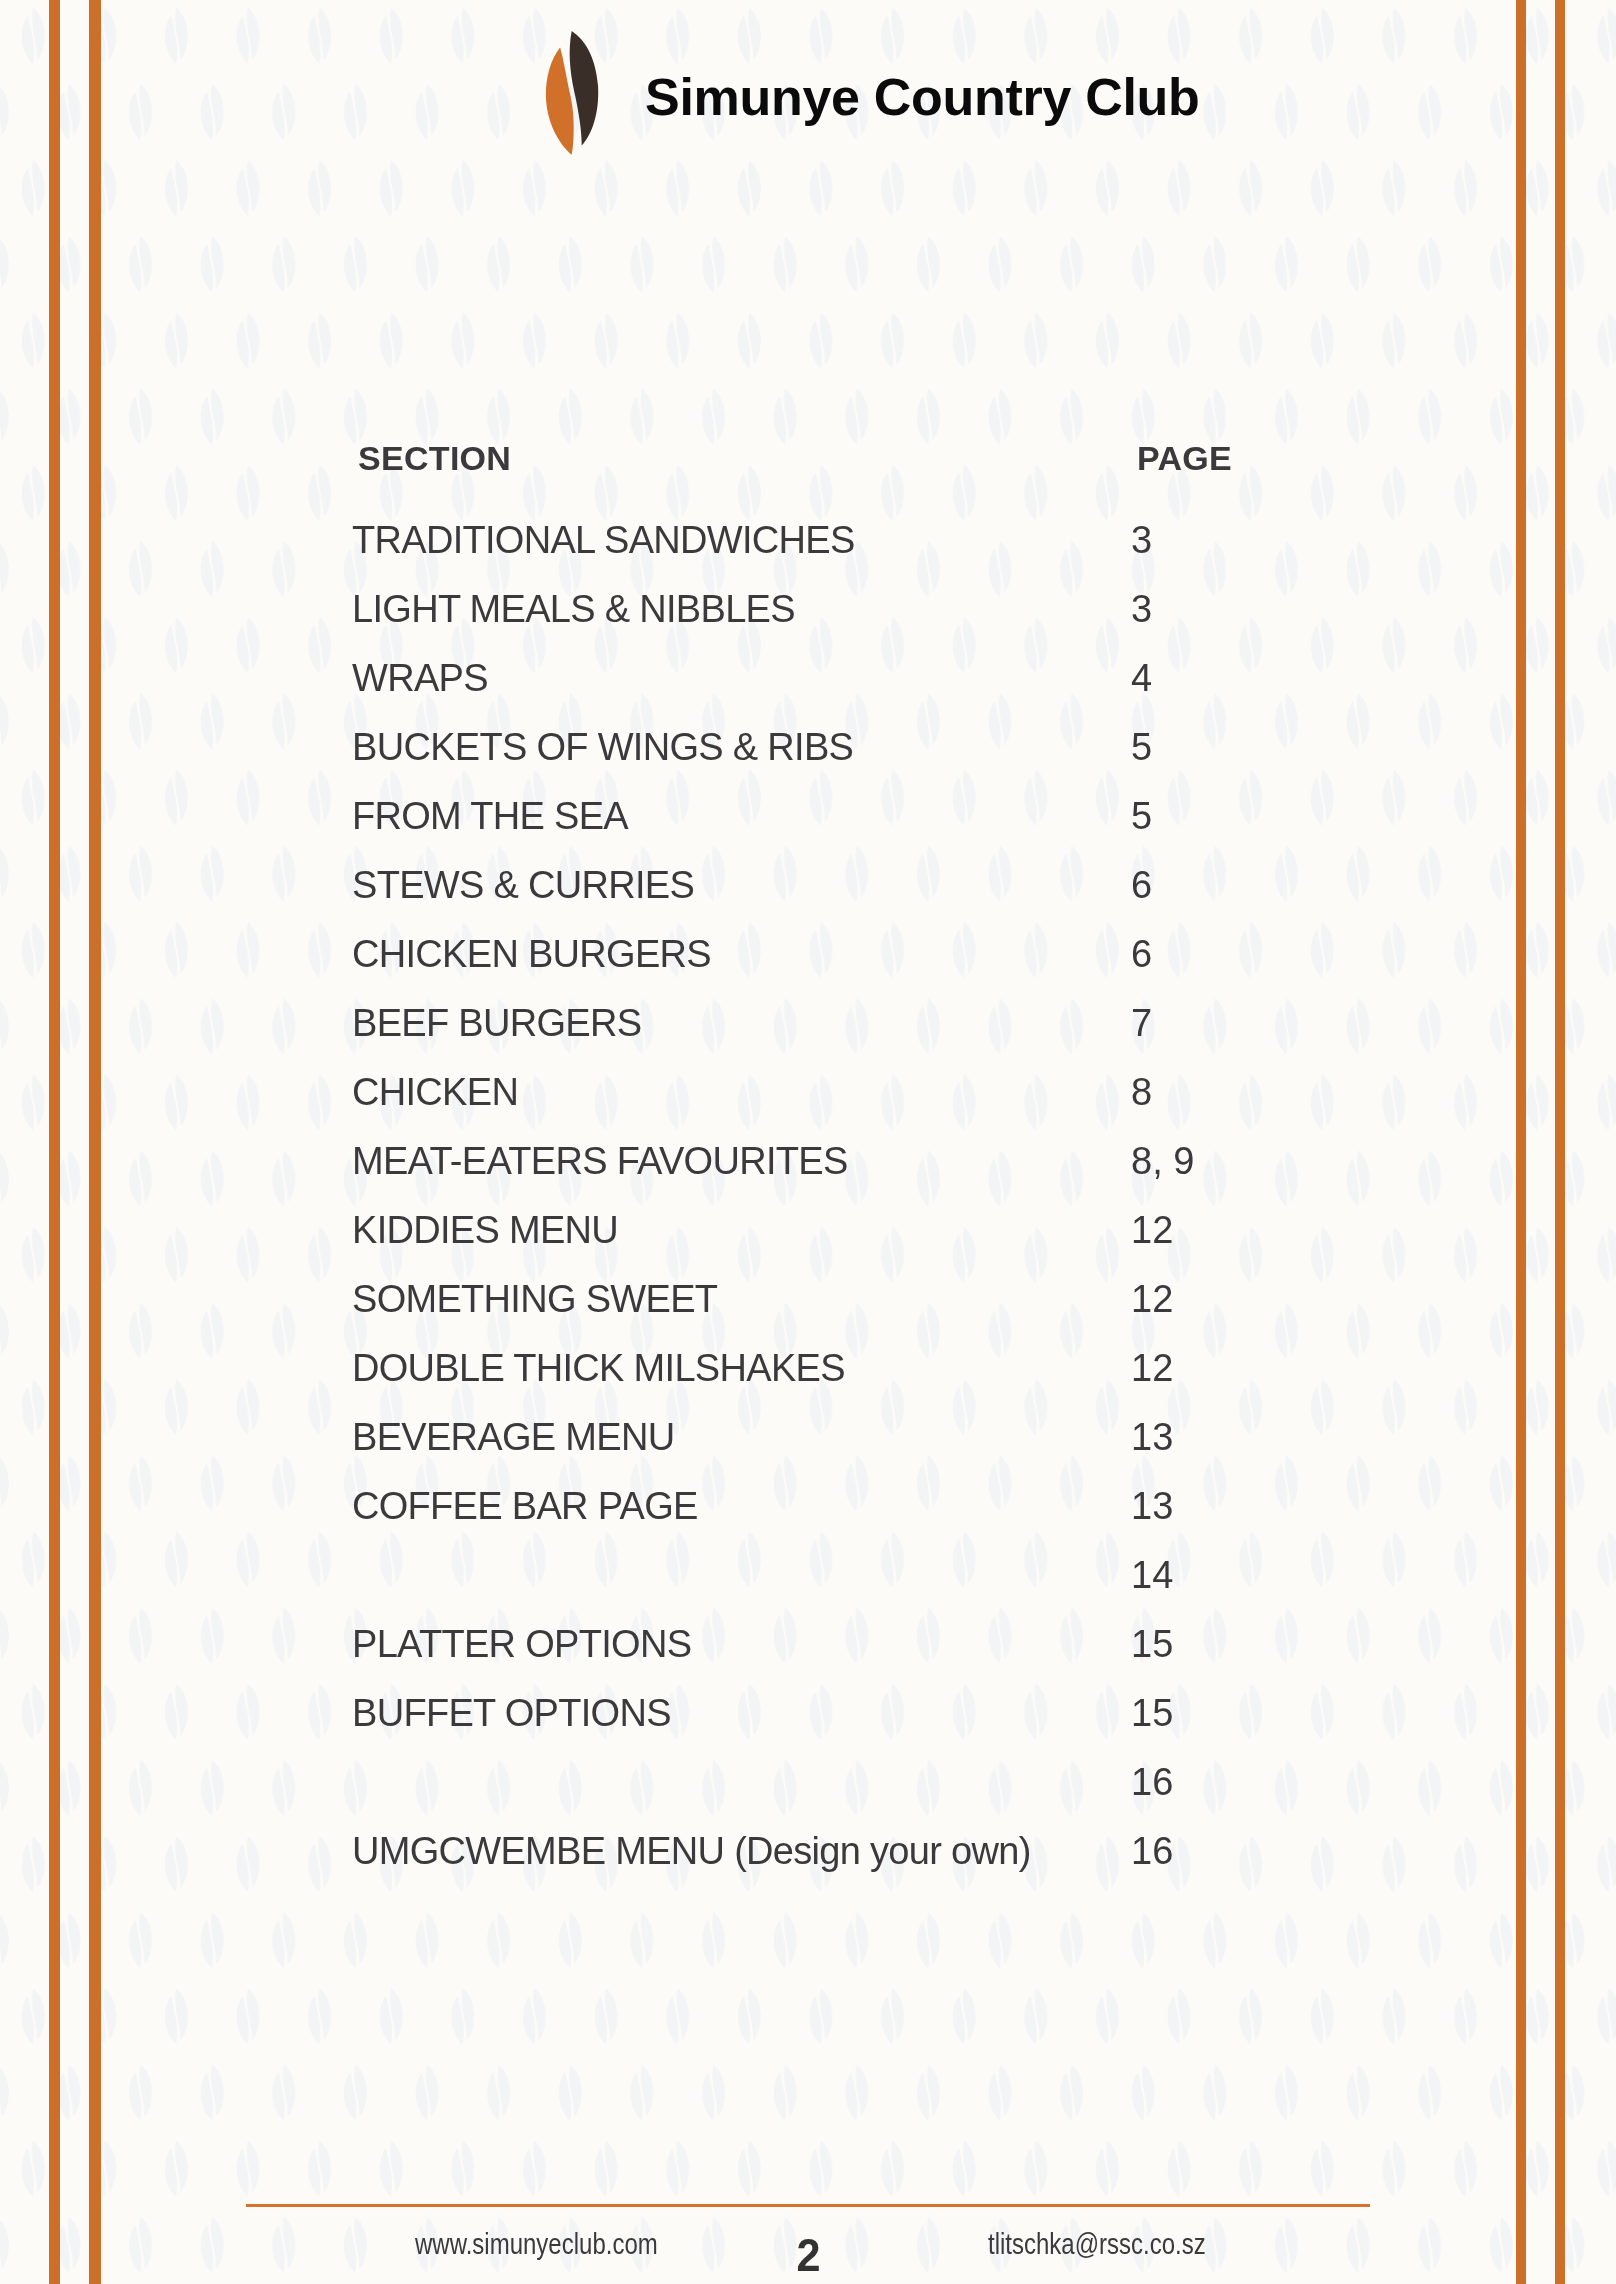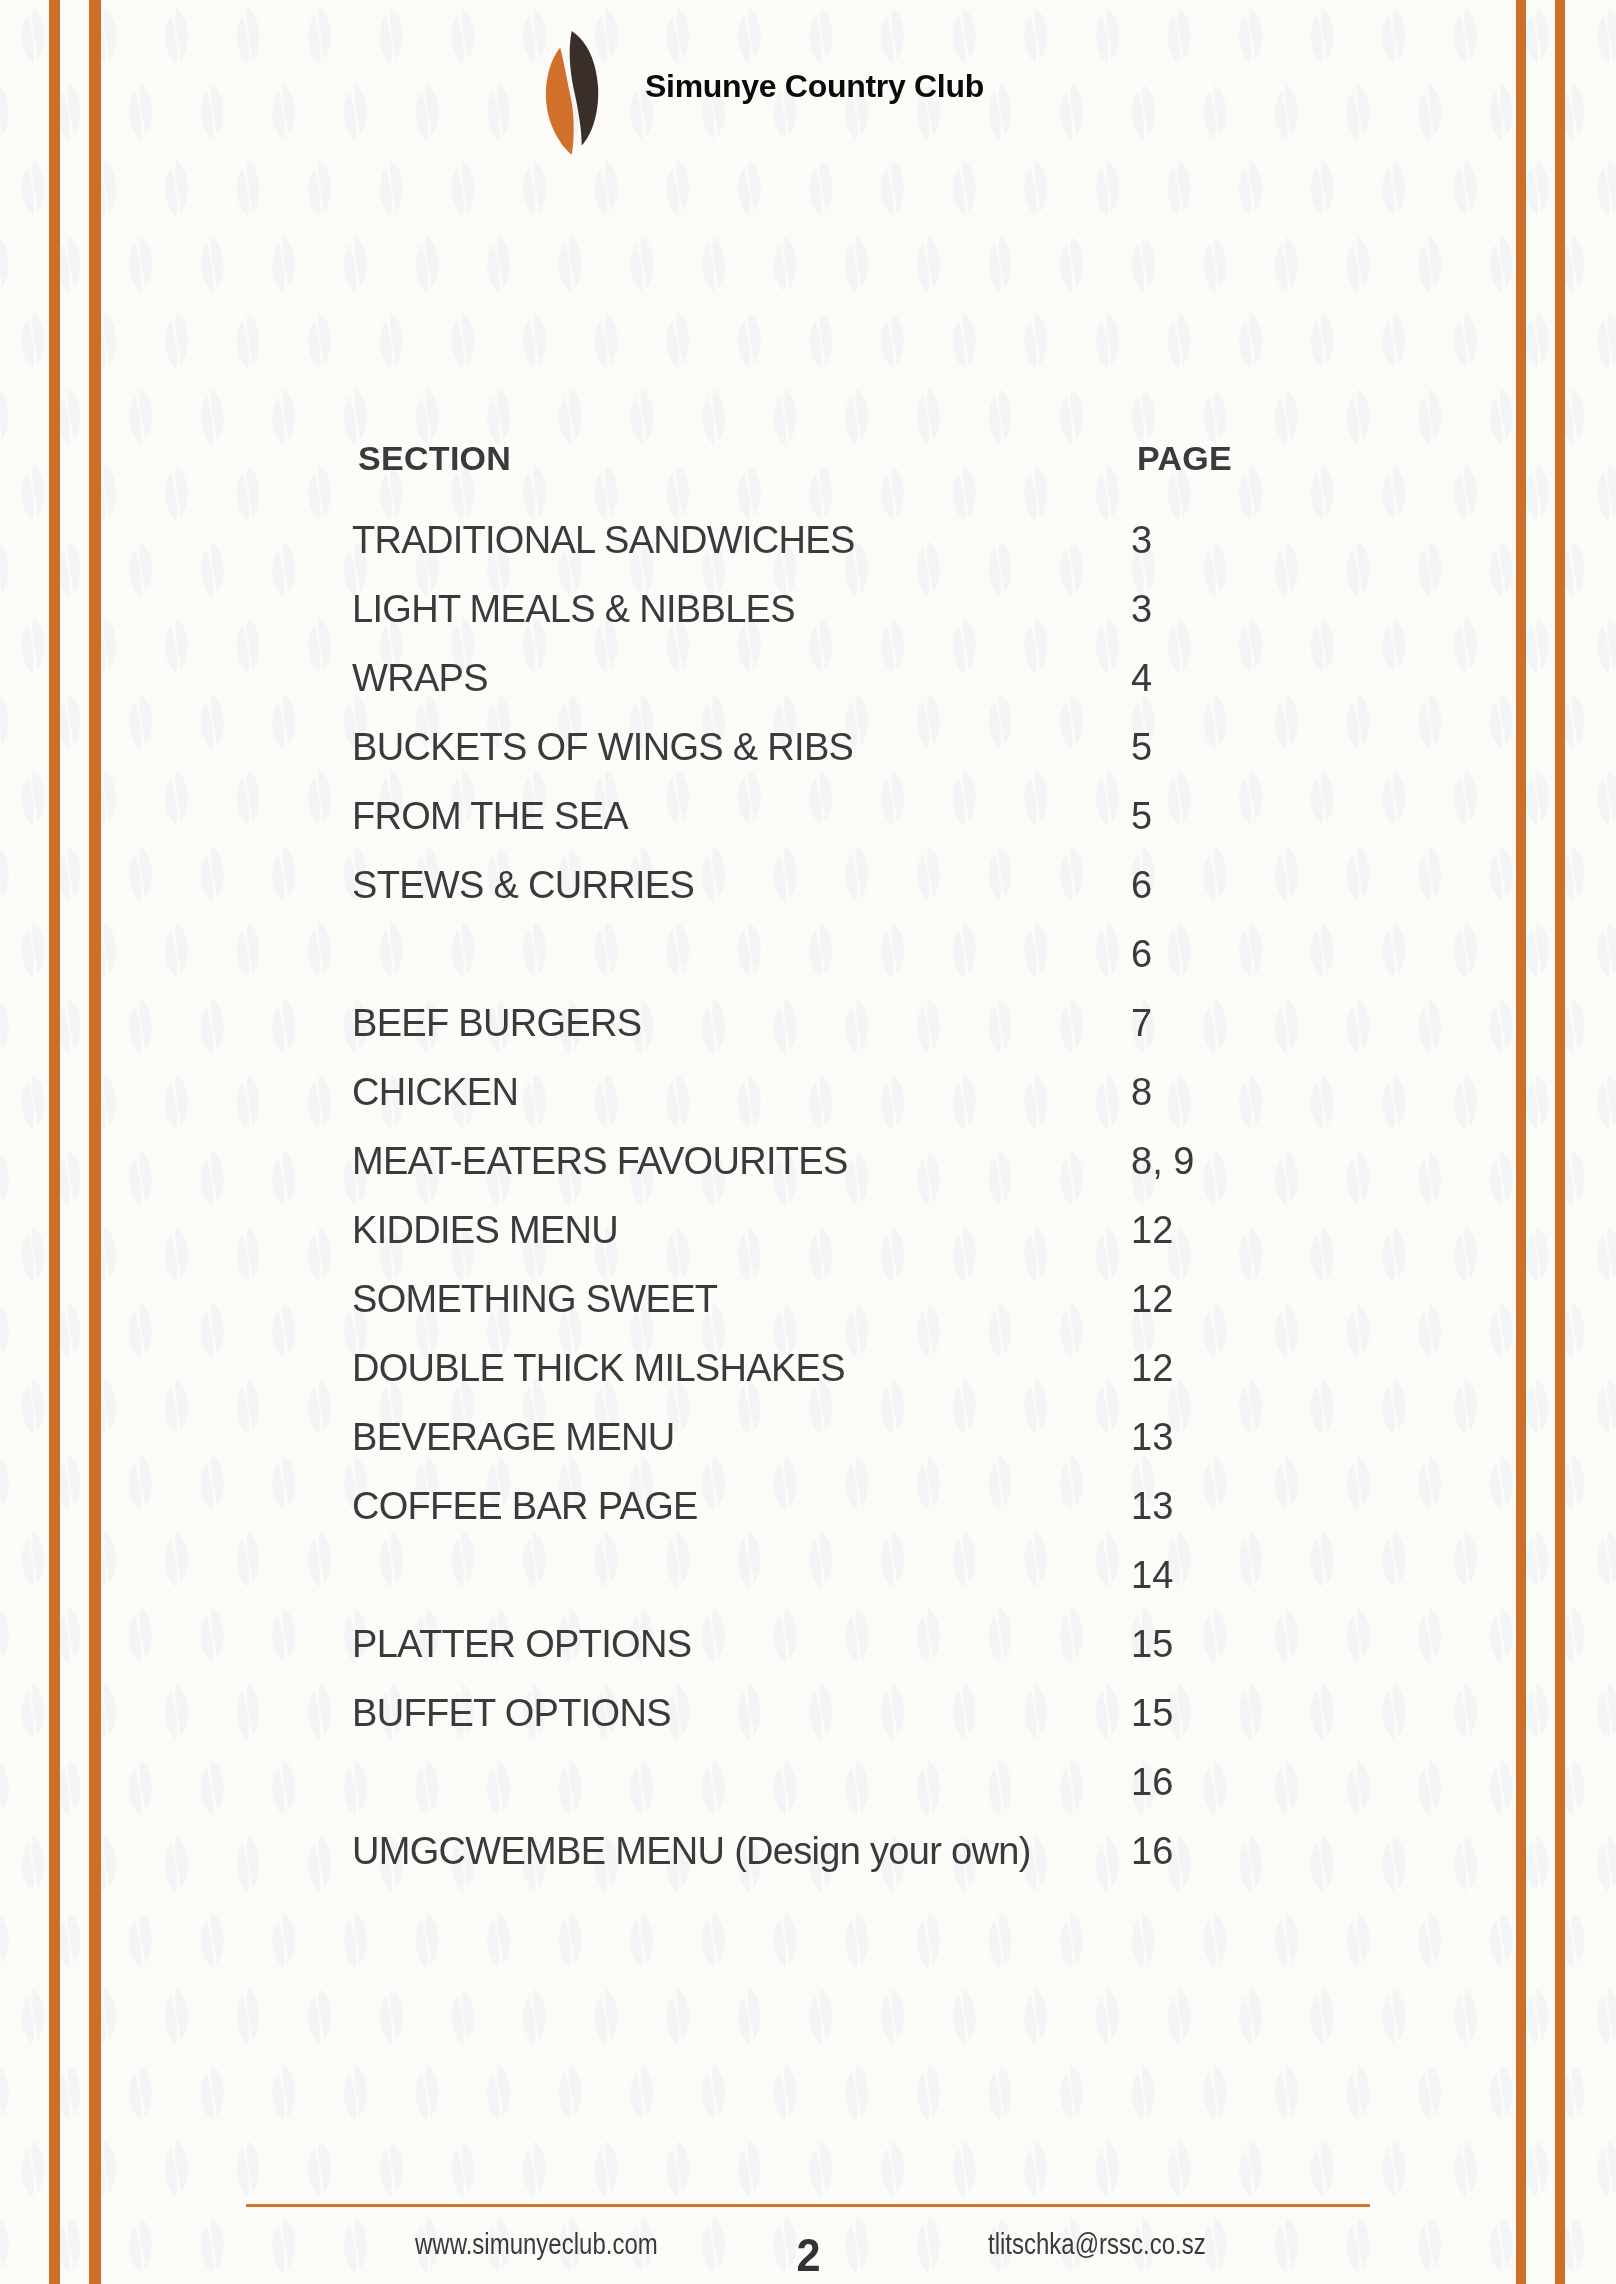--- a/index.html
+++ b/index.html
@@ -13,21 +13,21 @@
   .pattern-layer{position:absolute;left:0;top:0;z-index:0;}
   .stripe{position:absolute;top:0;bottom:0;background:#cb6f29;z-index:1;}
   .stripe.l1{left:49px;width:11px;}
   .stripe.l2{left:89px;width:12.4px;}
   .stripe.r1{left:1516px;width:10.4px;}
   .stripe.r2{left:1555px;width:10.4px;}
 
   .logo{position:absolute;left:538px;top:25px;z-index:2;}
   .club-title{
     position:absolute;left:645px;top:69px;z-index:2;
-    font-size:32px;font-weight:bold;color:#0b0b0b;
+    font-size:52px;font-weight:bold;color:#0b0b0b;
     letter-spacing:-0.3px;line-height:1.1;white-space:nowrap;
   }
 
   .toc{position:absolute;left:352px;top:0;width:925px;z-index:2;}
   .toc-header{position:absolute;left:0;top:441px;height:39px;width:100%;
     font-size:34px;font-weight:bold;color:#3b393c;line-height:1;letter-spacing:0.3px;margin-left:6px;}
   .toc-header .page-col{position:absolute;left:779px;top:0;text-align:right;}
   .toc-rows{position:absolute;left:0;top:506px;width:100%;}
   .toc-row{position:relative;height:69px;line-height:69px;
     font-size:38px;color:#3b393c;letter-spacing:-0.7px;white-space:nowrap;}
@@ -104,20 +104,21 @@
       <span class="section-name">FROM THE SEA</span>
       <span class="page-num">5</span>
     </div>
 
     <div class="toc-row">
       <span class="section-name">STEWS &amp; CURRIES</span>
       <span class="page-num">6</span>
     </div>
 
     <div class="toc-row">
+      <span class="section-name">CHICKEN BURGERS</span>
       <span class="page-num">6</span>
     </div>
 
     <div class="toc-row">
       <span class="section-name">BEEF BURGERS</span>
       <span class="page-num">7</span>
     </div>
 
     <div class="toc-row">
       <span class="section-name">CHICKEN</span>

